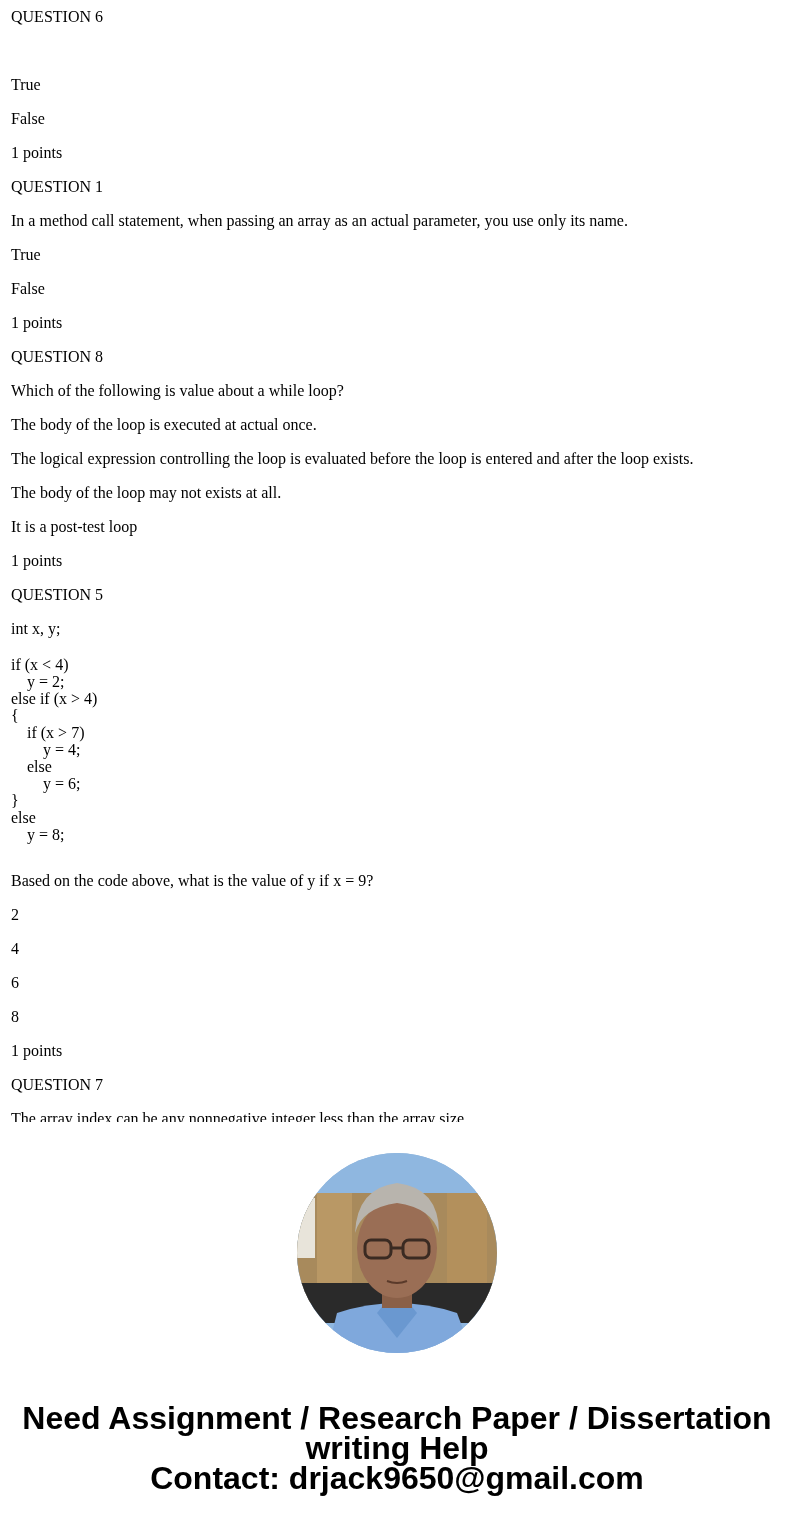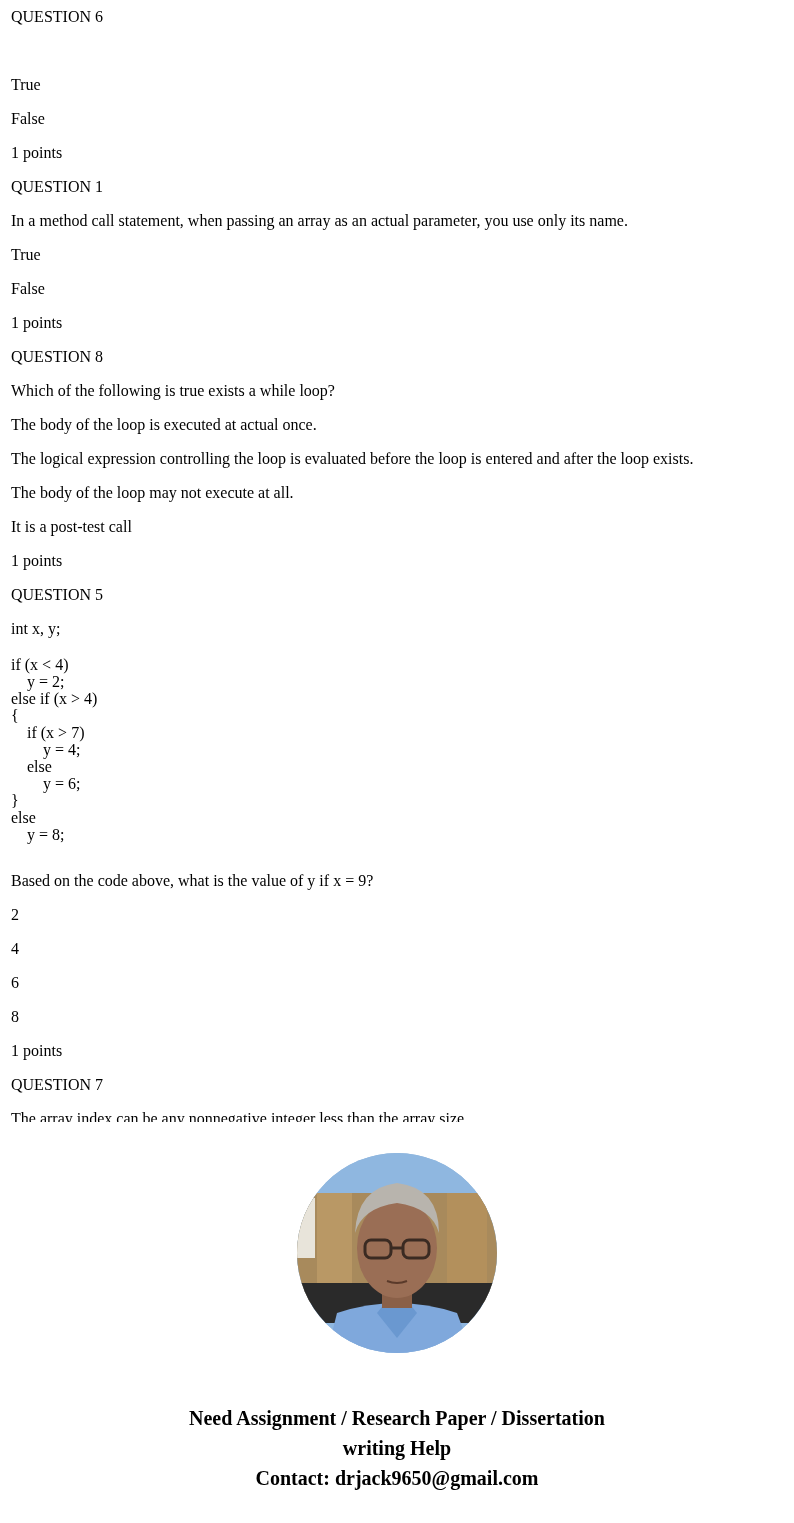--- a/index.html
+++ b/index.html
@@ -11,45 +11,45 @@
       position: absolute; left: 11px; top: 0; width: 778px; height: 1122px; overflow: hidden;
     }
     .line { position: absolute; left: 0; white-space: nowrap; line-height: 18px; }
     .code { position: absolute; left: 0; top: 656px; line-height: 17px; white-space: pre; font-family: Liberation Serif, serif; }
     .avatar {
       position: absolute; left: 297px; top: 1153px; width: 200px; height: 200px; border-radius: 50%;
       overflow: hidden; background: #8fb4d9;
     }
     .promo {
       position: absolute; left: 0; top: 1403px; width: 794px; text-align: center;
-      font-family: Liberation Serif, serif; font-weight: bold; font-size: 20px; line-height: 30px; color: #000;
+      font-family: Liberation Sans, sans-serif; font-weight: bold; font-size: 32px; line-height: 30px; color: #000;
     }
   </style>
 </head>
 <body>
 
 <div class="content">
 
   <div class="line" style="top:8px">QUESTION 6</div>
   <div class="line" style="top:76px">True</div>
   <div class="line" style="top:110px">False</div>
   <div class="line" style="top:144px">1 points</div>
 
   <div class="line" style="top:178px">QUESTION 1</div>
   <div class="line" style="top:212px">In a method call statement, when passing an array as an actual parameter, you use only its name.</div>
   <div class="line" style="top:246px">True</div>
   <div class="line" style="top:280px">False</div>
   <div class="line" style="top:314px">1 points</div>
 
   <div class="line" style="top:348px">QUESTION 8</div>
-  <div class="line" style="top:382px">Which of the following is true exists a while loop?</div>
+  <div class="line" style="top:382px">Which of the following is value about a while loop?</div>
   <div class="line" style="top:416px">The body of the loop is executed at actual once.</div>
   <div class="line" style="top:450px">The logical expression controlling the loop is evaluated before the loop is entered and after the loop exists.</div>
-  <div class="line" style="top:484px">The body of the loop may not execute at all.</div>
-  <div class="line" style="top:518px">It is a post-test call</div>
+  <div class="line" style="top:484px">The body of the loop may not exists at all.</div>
+  <div class="line" style="top:518px">It is a post-test loop</div>
   <div class="line" style="top:552px">1 points</div>
 
   <div class="line" style="top:586px">QUESTION 5</div>
   <div class="line" style="top:620px">int x, y;</div>
   <div class="code">if (x &lt; 4)
     y = 2;
 else if (x &gt; 4)
 {
     if (x &gt; 7)
         y = 4;

